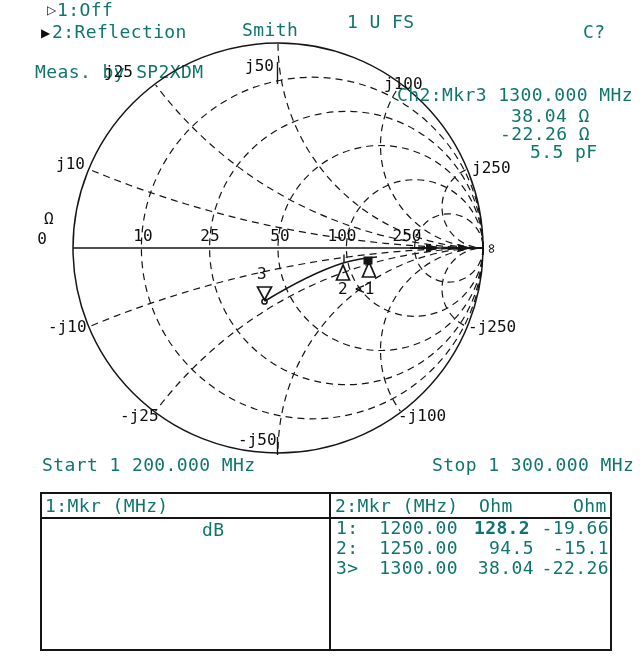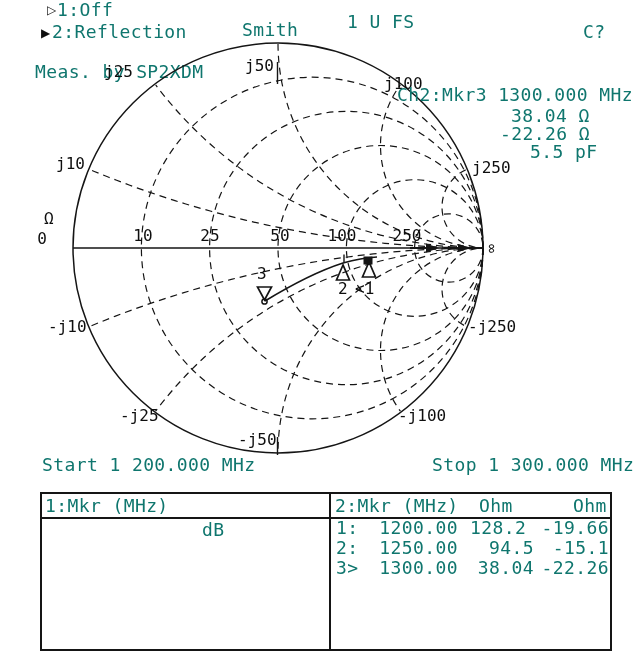--- a/index.html
+++ b/index.html
@@ -131,21 +131,21 @@
 
   <span class="t" style="left:45px;top:497px;">1:Mkr (MHz)</span>
   <span class="t" style="left:202px;top:497px;margin-top:24px;">dB</span>
 
   <span class="t" style="left:335px;top:497px;">2:Mkr (MHz)</span>
   <span class="t" style="left:479px;top:497px;">Ohm</span>
   <span class="t" style="left:573px;top:497px;">Ohm</span>
 
   <span class="t" style="left:336px;top:519px;">1:</span>
   <span class="t" style="left:368px;top:519px;width:90px;text-align:right;">1200.00</span>
-  <span class="t" style="left:470px;top:519px;width:64px;text-align:left;">128.2</span>
+  <span class="t" style="left:470px;top:519px;width:64px;text-align:center;font-weight:bold;">128.2</span>
   <span class="t" style="left:540px;top:519px;width:69px;text-align:right;">-19.66</span>
 
   <span class="t" style="left:336px;top:539px;">2:</span>
   <span class="t" style="left:368px;top:539px;width:90px;text-align:right;">1250.00</span>
   <span class="t" style="left:470px;top:539px;width:64px;text-align:right;">94.5</span>
   <span class="t" style="left:540px;top:539px;width:69px;text-align:right;">-15.1</span>
 
   <span class="t" style="left:336px;top:559px;">3&gt;</span>
   <span class="t" style="left:368px;top:559px;width:90px;text-align:right;">1300.00</span>
   <span class="t" style="left:470px;top:559px;width:64px;text-align:right;">38.04</span>

